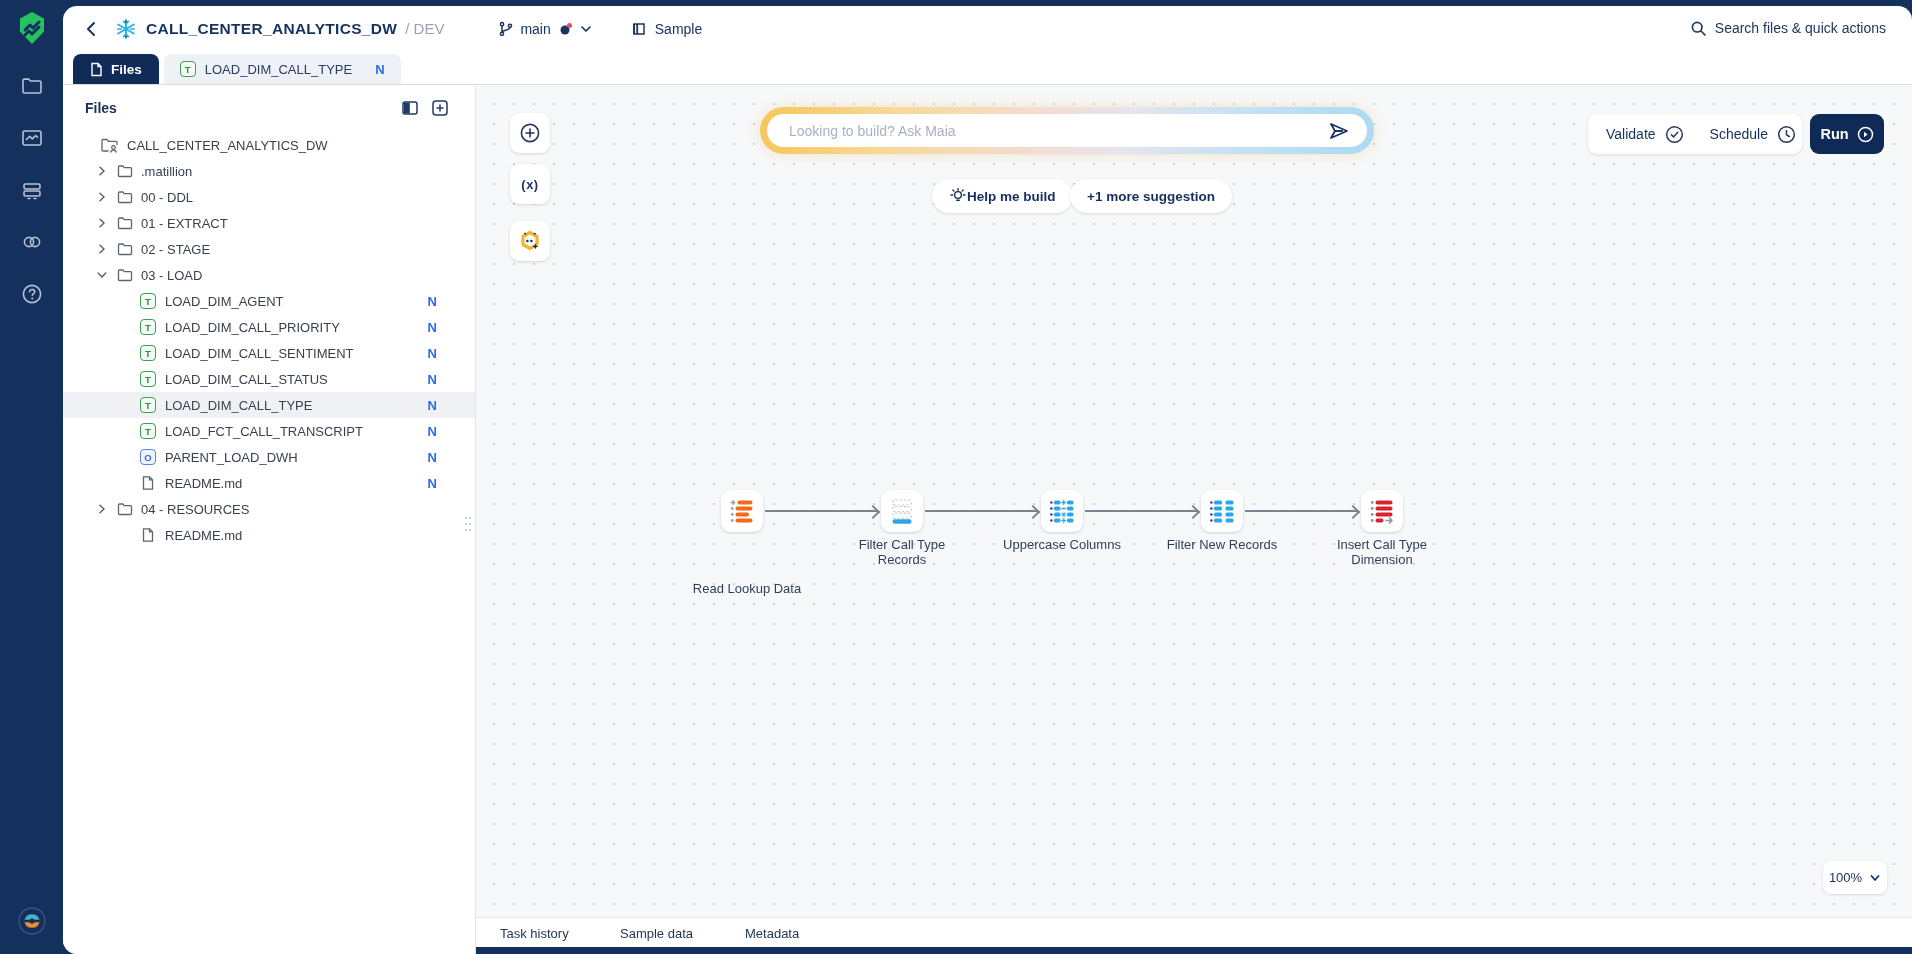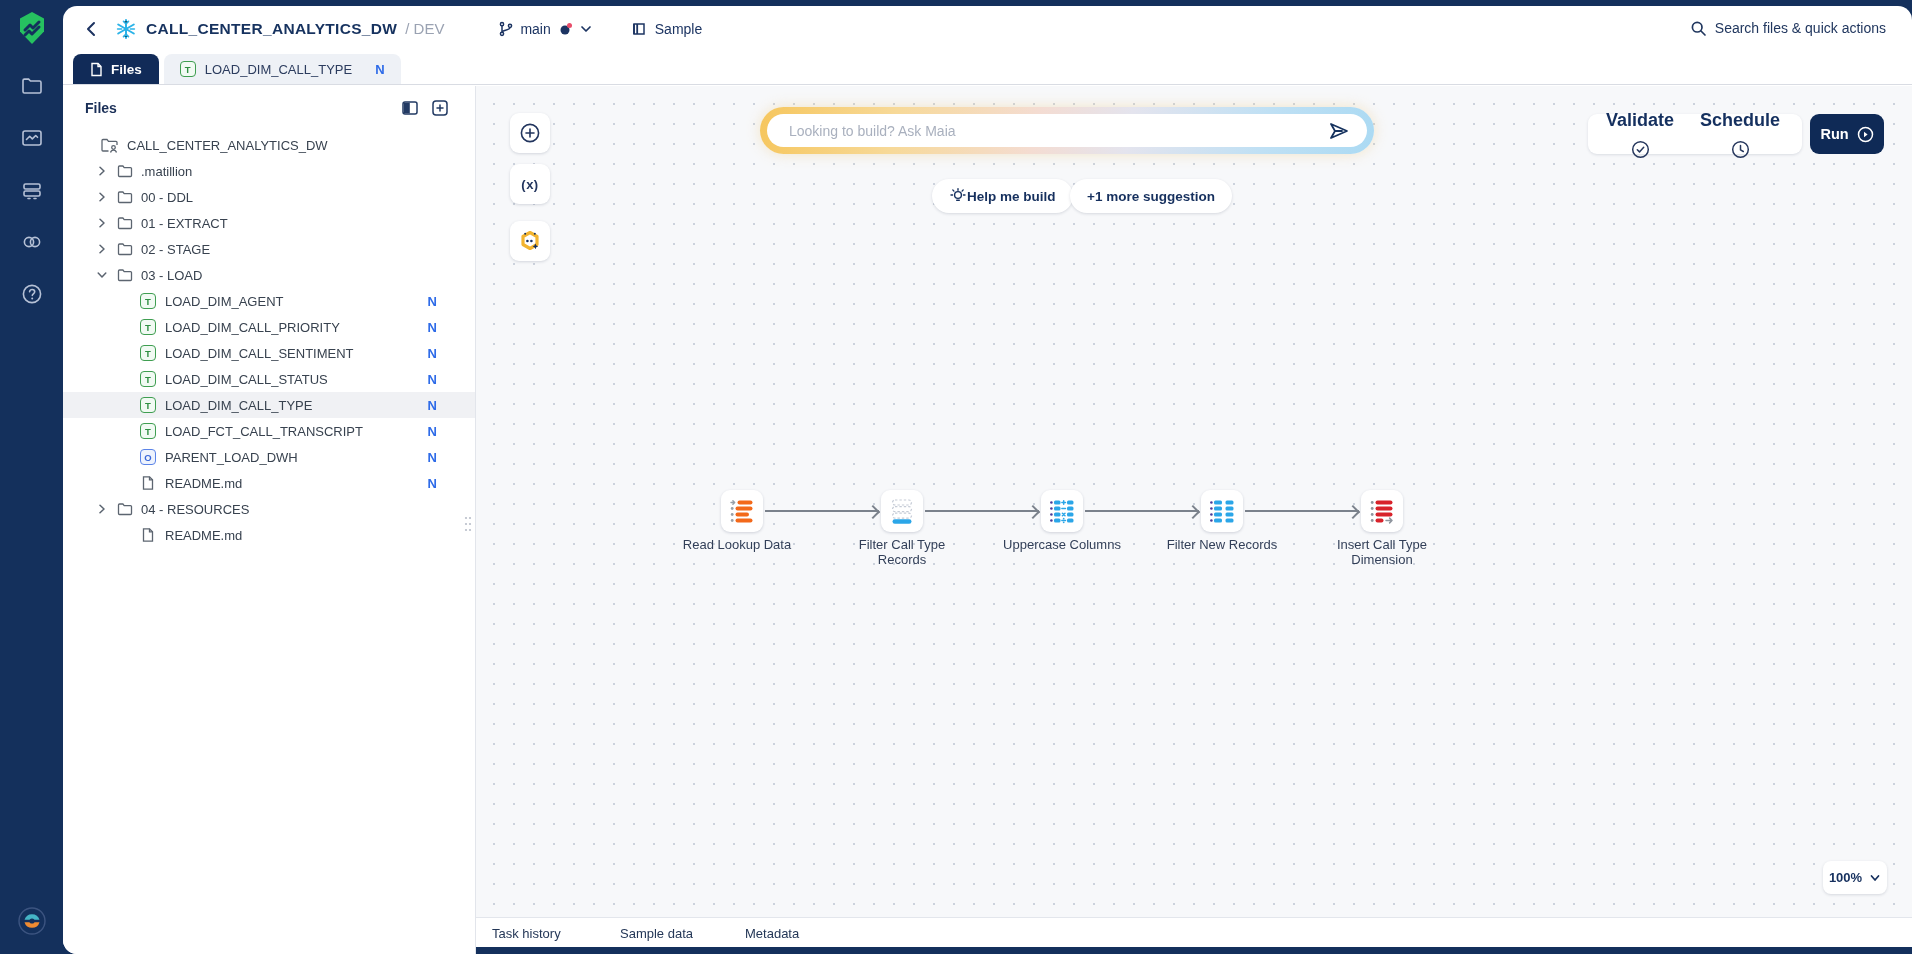--- a/index.html
+++ b/index.html
@@ -87,30 +87,30 @@
   .maia-inner input { flex:1; border:none; outline:none; font-size:14px; color:#333;
                       font-family:"Liberation Sans",sans-serif; background:transparent; }
   .maia-inner input::placeholder { color:#a9b0be; }
   .send-btn { width:24px; height:24px; color:#17335f; cursor:pointer; }
   .sugg { position:absolute; top:93px; height:34px; background:#fff; border-radius:17px;
           box-shadow:0 1px 3px rgba(25,40,70,.15); display:flex; align-items:center; 
           padding:0 17px; font-size:13.5px; font-weight:bold; color:#16305e; cursor:pointer; }
   .actionbar { position:absolute; left:1112px; top:28px; width:214px; height:40px; background:#fff;
                border-radius:9px; box-shadow:0 1px 3px rgba(25,40,70,.13); display:flex; align-items:center;
                padding:0 18px; }
-  .ab-item { display:flex; align-items:center; gap:9px; font-size:18px; color:#15305f; font-weight:700;
-             cursor:pointer;flex-direction:column; }
+  .ab-item { display:flex; align-items:center; gap:9px; font-size:14px; color:#15305f; font-weight:400;
+             cursor:pointer; }
   .ab-item + .ab-item { margin-left:26px; }
   .ab-item svg { color:#27385e; }
   .run-btn { position:absolute; left:1334px; top:28px; width:74px; height:40px; background:#0f2a56;
              border-radius:9px; color:#fff; font-size:14.5px; font-weight:bold; display:flex;
              align-items:center; justify-content:center; gap:8px; cursor:pointer; }
   .zoomctl { position:absolute; right:25px; bottom:23px; width:64px; height:33px; background:#fff;
              border-radius:8px; box-shadow:0 1px 3px rgba(25,40,70,.15); display:flex; align-items:center;
-             justify-content:center; gap:7px; font-size:13px; font-weight:700; color:#16305e; cursor:pointer; }
+             justify-content:center; gap:7px; font-size:13px; font-weight:400; color:#16305e; cursor:pointer; }
 
   
   .pnode { position:absolute; top:404px; width:42px; height:42px; background:#fff; border-radius:9px;
            box-shadow:0 1px 3px rgba(25,40,70,.18); display:flex; align-items:center; justify-content:center;
            cursor:pointer; }
   .plabel { position:absolute; top:452px; width:136px; text-align:center; font-size:13px; color:#323f58;
             font-weight:500; line-height:1.15; transform:translateX(-50%); }
   .pconn { position:absolute; top:424px; height:2px; background:#7b828c; }
   .pconn::after { content:''; position:absolute; right:1px; top:-3.5px; width:8px; height:8px;
                   border-top:2px solid #7b828c; border-right:2px solid #7b828c; transform:rotate(45deg); }
@@ -494,21 +494,21 @@
               <rect x="8.5" y="2.5" width="15" height="4" rx="2" fill="#f3691a"></rect>
               <circle cx="3.2" cy="10.5" r="1.4" fill="#98a0a9"></circle>
               <rect x="6.5" y="8.5" width="17" height="4" rx="2" fill="#f3691a"></rect>
               <circle cx="3.2" cy="16.5" r="1.4" fill="#98a0a9"></circle>
               <rect x="6.5" y="14.5" width="13.5" height="4" rx="2" fill="#f3691a"></rect>
               <circle cx="3.2" cy="22.5" r="1.4" fill="#98a0a9"></circle>
               <rect x="6.5" y="20.5" width="17" height="4" rx="2" fill="#f3691a"></rect>
             </svg>
           </span>
         </div>
-        <div class="plabel" style="left: 261px;">Read Lookup Data</div>
+        <div class="plabel" style="left: 271px; margin-top: 44px;">Read Lookup Data</div>
         <div class="pconn" style="left: 289px; width: 114px;"></div>
         <div class="pnode" style="left: 405px;">
           <span>
             <svg width="26" height="26" viewBox="0 0 26 26">
               <rect x="3.5" y="2" width="19" height="5" rx="2.5" fill="#fff" stroke="#c5cbd6" stroke-width="1.2" stroke-dasharray="2.4 2"></rect>
               <rect x="3.5" y="8.6" width="19" height="5" rx="2.5" fill="#fff" stroke="#c5cbd6" stroke-width="1.2" stroke-dasharray="2.4 2"></rect>
               <rect x="3.5" y="15.2" width="19" height="5" rx="2.5" fill="#fff" stroke="#c5cbd6" stroke-width="1.2" stroke-dasharray="2.4 2"></rect>
               <rect x="3.5" y="21.2" width="19" height="4.5" rx="2.25" fill="#2ba6e8"></rect>
             </svg>
           </span>
@@ -582,20 +582,20 @@
               <rect x="6.5" y="14.5" width="17" height="4" rx="2" fill="#d8232b"></rect>
               <circle cx="3.2" cy="22.5" r="1.4" fill="#8f959e"></circle>
               <rect x="6.5" y="20.5" width="8" height="4" rx="2" fill="#d8232b"></rect>
               <path d="M17 22.5h6m-2.4-2.4l2.4 2.4-2.4 2.4" fill="none" stroke="#8f959e" stroke-width="1.5" stroke-linecap="round" stroke-linejoin="round"></path>
             </svg>
           </span>
         </div>
         <div class="plabel" style="left: 906px;">Insert Call Type Dimension</div>
       </div>
     <div id="taskbar">
-        <div class="task-tab" style="left: 16px;">Task history</div>
+        <div class="task-tab" style="left: 24px;">Task history</div>
         <div class="task-tab" style="left: 144px;">Sample data</div>
         <div class="task-tab" style="left: 269px;">Metadata</div>
       </div>
     <div id="bottomstrip"></div>
   </div>
 
 </div>
 
 </body></html>

